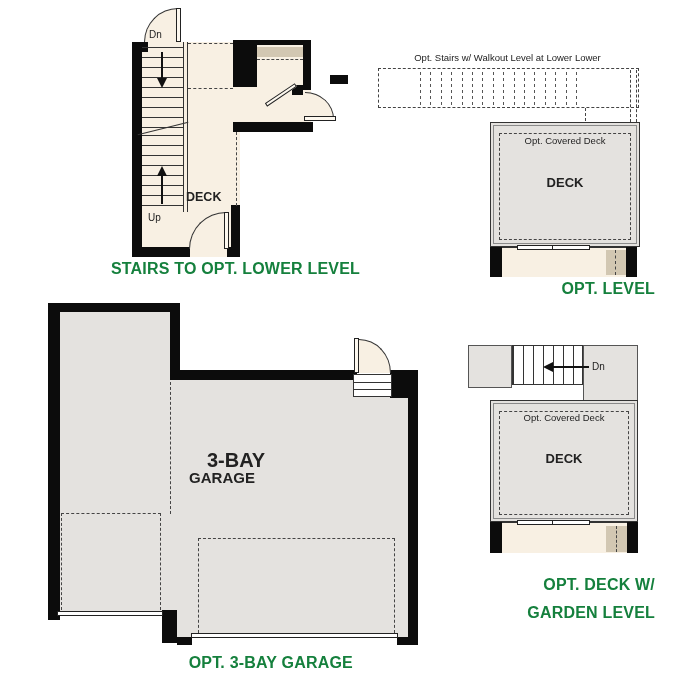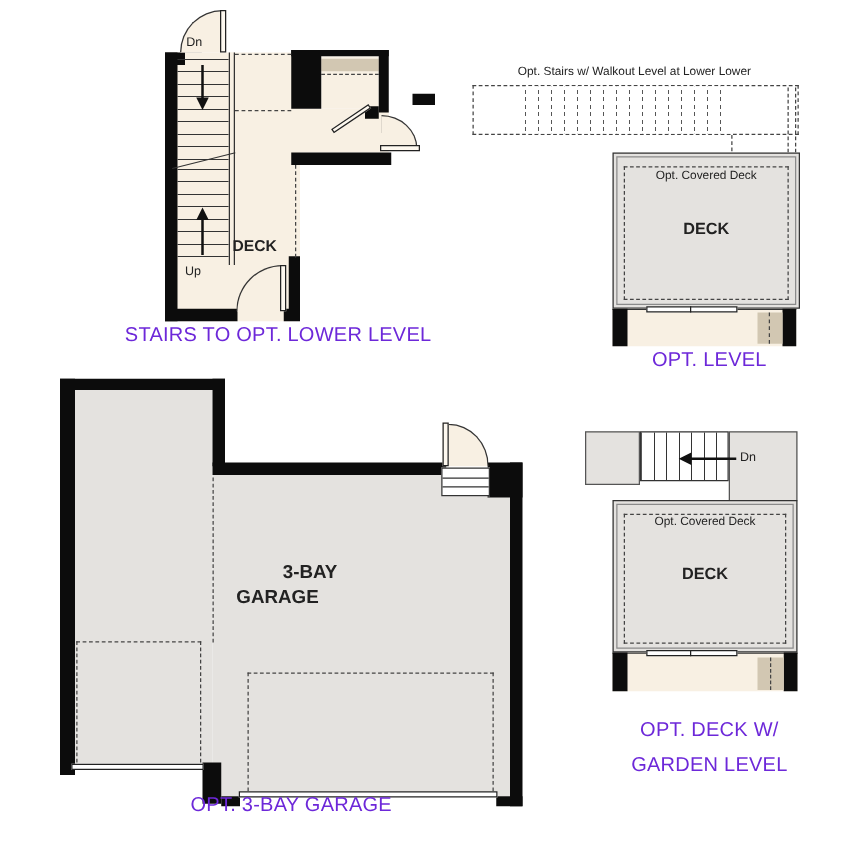--- a/index.html
+++ b/index.html
@@ -24,21 +24,21 @@
       repeating-linear-gradient(to bottom,#fff 0 3px,transparent 3px 6px),
       repeating-linear-gradient(to right,#555 0 1px,transparent 1px 10.4px);}
   .line-v{position:absolute;width:1.5px;background:#111;}
   .line-h{position:absolute;height:1.5px;background:#111;}
   .tri-down{position:absolute;width:0;height:0;border-left:5px solid transparent;
             border-right:5px solid transparent;border-top:10px solid #111;}
   .tri-up{position:absolute;width:0;height:0;border-left:5px solid transparent;
           border-right:5px solid transparent;border-bottom:10px solid #111;}
   .tri-left{position:absolute;width:0;height:0;border-top:5px solid transparent;
             border-bottom:5px solid transparent;border-right:10px solid #111;}
-  .cap{position:absolute;font-weight:normal;font-size:16px;letter-spacing:.2px;text-align:center;color:#6d28d9;}
+  .cap{position:absolute;font-weight:bold;font-size:16px;letter-spacing:.2px;text-align:right;color:#15803d;}
   .room{position:absolute;font-weight:bold;text-align:center;color:#222;}
   .lbl{position:absolute;font-size:9.5px;color:#222;white-space:nowrap;}
   .deck{position:absolute;background:var(--surface,#e4e2df);border:1.5px solid #333;box-sizing:border-box;}
   .deck .innerline{position:absolute;left:2px;right:2px;top:2px;bottom:2px;border:1px solid #8a8a8a;}
   .deck .dashbox{position:absolute;left:8px;right:8px;top:10px;bottom:6px;border:1.5px dashed #444;}
   .stringer{position:absolute;background:var(--floor,#f8f0e3);border-left:1.5px solid #333;
             border-right:1.5px solid #333;box-sizing:border-box;}
   .break-line{position:absolute;height:0;border-top:1.5px solid #333;transform:rotate(-14deg);}
   .graybox{position:absolute;background:var(--surface,#e4e2df);border:1px solid #555;box-sizing:border-box;}
 </style>
@@ -143,23 +143,23 @@
     <div class="abs" style="left:61px;top:513px;width:100px;height:97px;border:1.5px dashed #444;border-bottom:0;box-sizing:border-box;"></div>
     <div class="abs" style="left:198px;top:538px;width:197px;height:95px;border:1.5px dashed #444;border-bottom:0;box-sizing:border-box;"></div>
 
     <div class="arcTR" style="left:359px;top:339px;width:32px;height:34px;"></div>
     <div class="leaf" style="left:354px;top:338px;width:5px;height:35px;"></div>
     <div class="abs" style="left:353px;top:374px;width:39px;height:23px;background:#fff;border:1px solid #333;box-sizing:border-box;">
       <div class="line-h" style="left:0;right:0;top:7px;height:1px;background:#333;"></div>
       <div class="line-h" style="left:0;right:0;top:14px;height:1px;background:#333;"></div>
     </div>
 
-    <div class="room" style="left:198px;top:449px;width:100px;font-size:15px;">3-BAY</div>
+    <div class="room" style="left:186px;top:449px;width:100px;font-size:20px;">3-BAY</div>
     <div class="room" style="left:172px;top:469px;width:100px;font-size:15px;">GARAGE</div>
-    <div class="cap" style="left:113px;top:636px;width:240px;">OPT. 3-BAY GARAGE</div>
+    <div class="cap" style="left:113px;top:654px;width:240px;">OPT. 3-BAY GARAGE</div>
   </div>
 
   <div>
 
     <div class="graybox" style="left:468px;top:345px;width:44px;height:43px;"></div>
     <div class="graybox" style="left:583px;top:345px;width:55px;height:56px;"></div>
     <div class="tread-v" style="left:512px;top:345px;width:71px;height:40px;background-color:#fff;border:1px solid #333;box-sizing:border-box;"></div>
     <div class="line-h" style="left:551px;top:366px;width:38px;"></div>
     <div class="tri-left" style="left:543px;top:362px;"></div>
     <div class="lbl" style="left:592px;top:361px;font-size:10px;">Dn</div>

